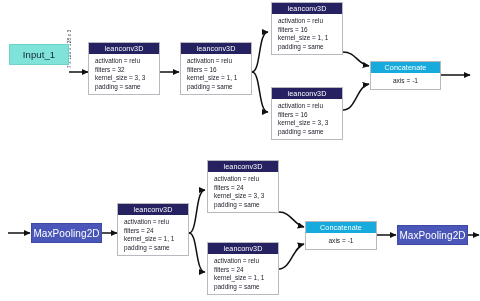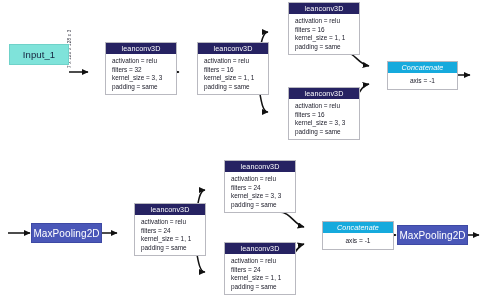--- a/index.html
+++ b/index.html
@@ -24,36 +24,35 @@
     pointer-events: none;
   }
 
   
   .node {
     position: absolute;
     box-sizing: border-box;
     background: #ffffff;
     border: 1px solid #b9b9c0;
     box-shadow: 0 0 0 0 rgba(0,0,0,0);
-    margin-left: 17px;
   }
   .node .hdr {
     box-sizing: border-box;
     width: 100%;
     color: #ffffff;
     text-align: center;
     font-size: 7.2px;
     line-height: 11px;
     height: 11px;
     letter-spacing: 0.1px;
     white-space: nowrap;
     overflow: hidden;
   }
   .node.conv .hdr { background: #262262; }
-  .node.concat .hdr { background: #16aadd; font-style: italic; }
+  .node.concat .hdr { background: #16aadd; }
 
   .node .body {
     box-sizing: border-box;
     padding: 3px 0 3px 6px;
     color: #1b1b28;
     font-size: 6.4px;
     line-height: 8.6px;
     text-align: left;
     white-space: nowrap;
   }

